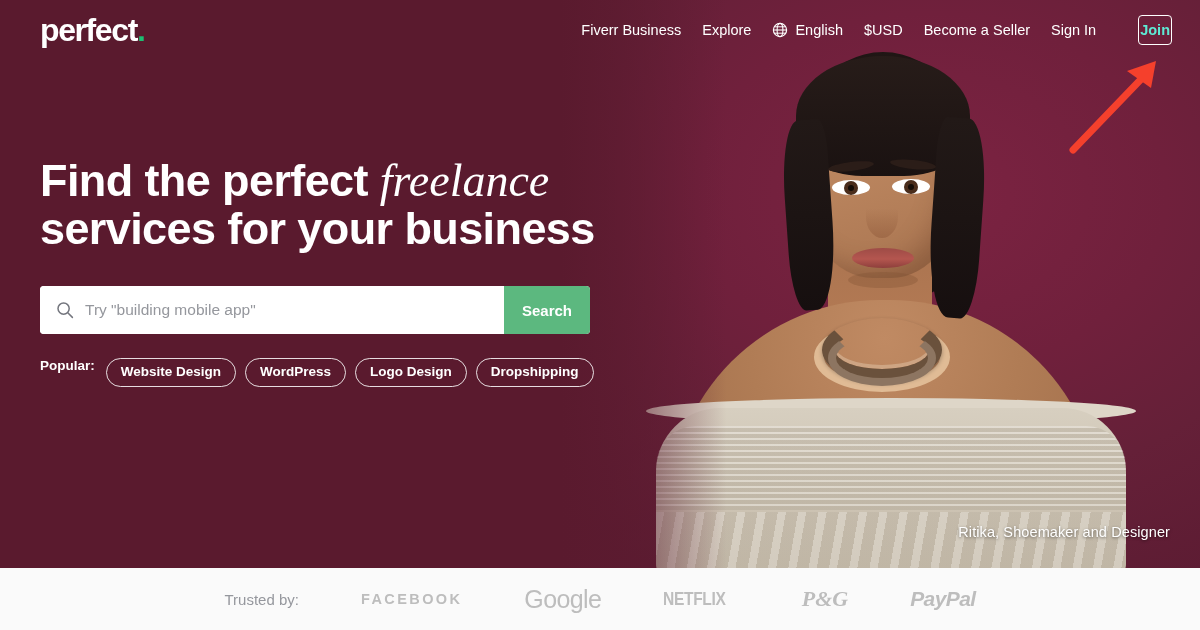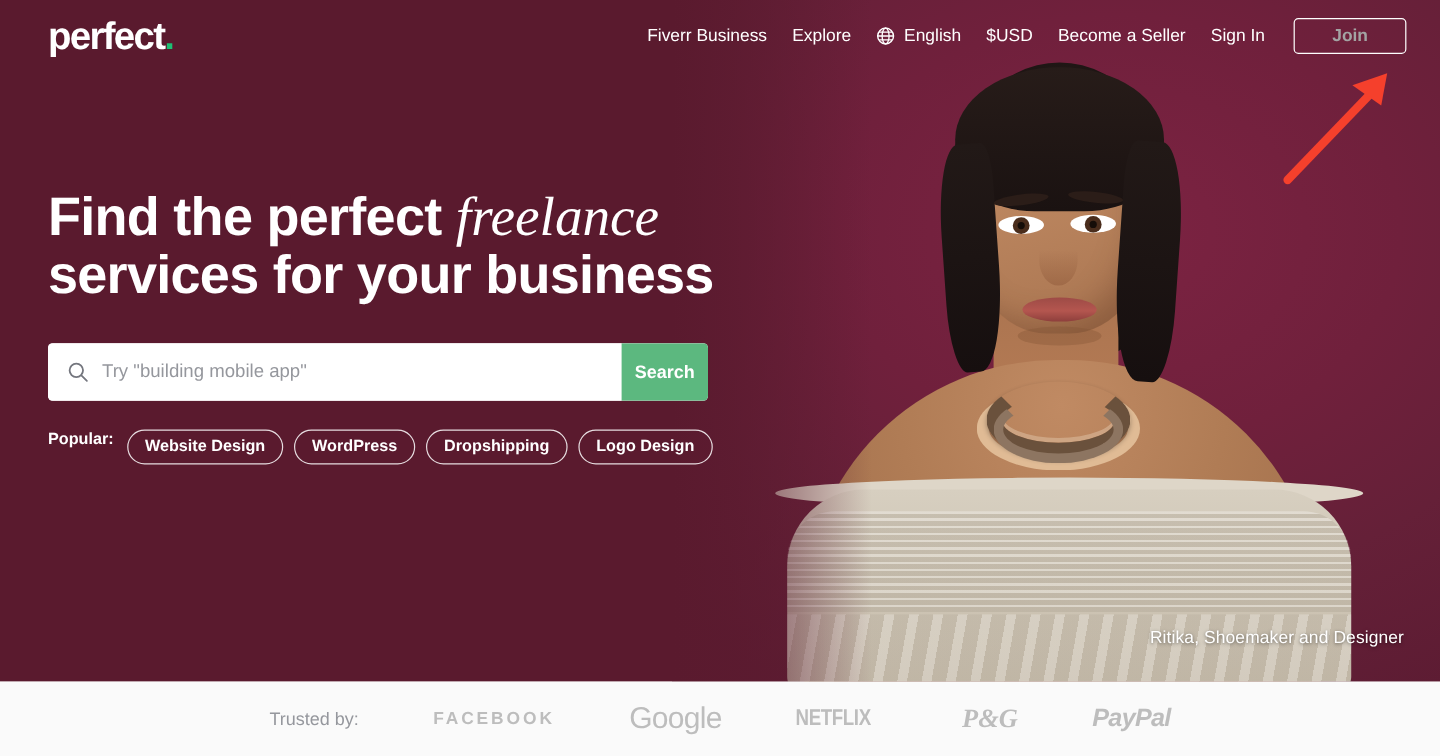--- a/index.html
+++ b/index.html
@@ -176,24 +176,24 @@
 
   .nav { margin-left:auto; display:flex; align-items:center; gap:21px; }
   .nav-link {
     color:#ffffff; font-size:14.5px; font-weight:400;
     white-space:nowrap; cursor:pointer; line-height:1;
   }
   .nav-lang { display:flex; align-items:center; gap:7px; }
   .globe-icon { display:block; }
   .join-btn {
     border:1px solid #ffffff; border-radius:4px;
-    padding:7px 31px; color:#a3a3a3;
+    padding:7px 1px; color:#5eead4;
     font-size:14.5px; font-weight:600; cursor:pointer;
     background:transparent; line-height:1;
-    margin-left:3px;
+    margin-left:21px;
   }
 
   
   .content { position:absolute; left:40px; top:156px; width:580px; z-index:10; }
   .headline {
     color:#ffffff;
     font-size:45px; font-weight:700; line-height:1.07;
     letter-spacing:-0.6px;
   }
   .headline .em {
@@ -212,21 +212,21 @@
     padding:0 16px; background:#ffffff;
   }
   .search-icon { flex:none; display:block; }
   .search-input {
     border:none; outline:none; width:100%;
     font-family:"Liberation Sans", sans-serif;
     font-size:15.5px; color:#222325; background:transparent;
   }
   .search-input::placeholder { color:#95979d; }
   .search-btn {
-    width:72px; flex:none; border:none; cursor:pointer;
+    width:86px; flex:none; border:none; cursor:pointer;
     background:#5cb87f; color:#ffffff;
     font-family:"Liberation Sans", sans-serif;
     font-size:15px; font-weight:700;
   }
 
   .popular {
     display:flex; align-items:flex-start; gap:9px;
     margin-top:24px;
   }
   .popular-label { color:#ffffff; font-size:13.5px; font-weight:600; margin-right:2px; }
@@ -336,22 +336,22 @@
         </svg>
         <input class="search-input" type="text" placeholder="Try &quot;building mobile app&quot;" style="">
       </div>
       <button class="search-btn">Search</button>
     </div>
 
     <div class="popular">
       <span class="popular-label">Popular:</span>
       <span class="tag">Website Design</span>
       <span class="tag">WordPress</span>
+      <span class="tag">Logo Design</span>
       <span class="tag">Dropshipping</span>
-      <span class="tag">Logo Design</span>
     </div>
   </div>
 
   <svg class="arrow-annotation" viewBox="0 0 130 120">
     <line x1="18" y1="110" x2="92" y2="33" stroke="#f5402c" stroke-width="7" stroke-linecap="round"></line>
     <polygon points="101,21 96,48 72,31" fill="#f5402c"></polygon>
   </svg>
 </div>
 
 <div class="trusted">

